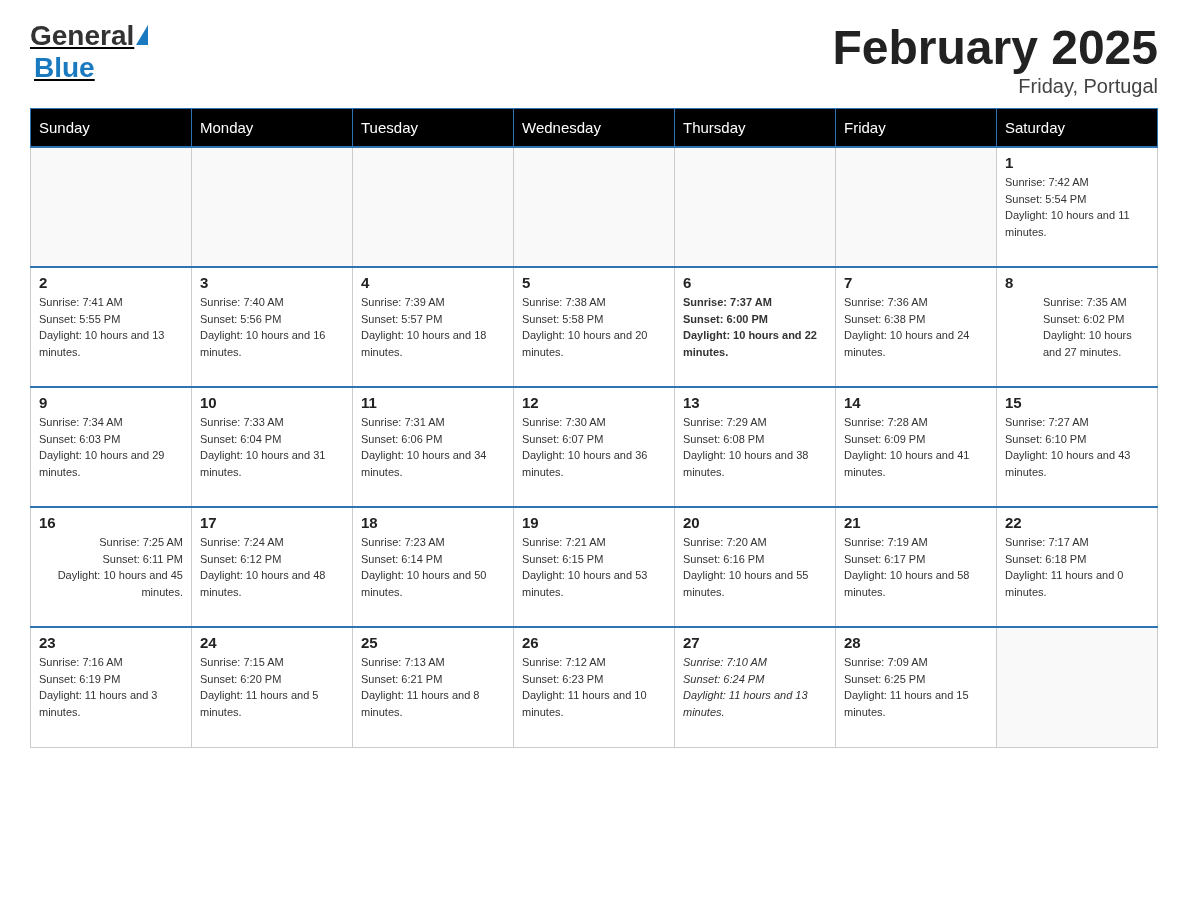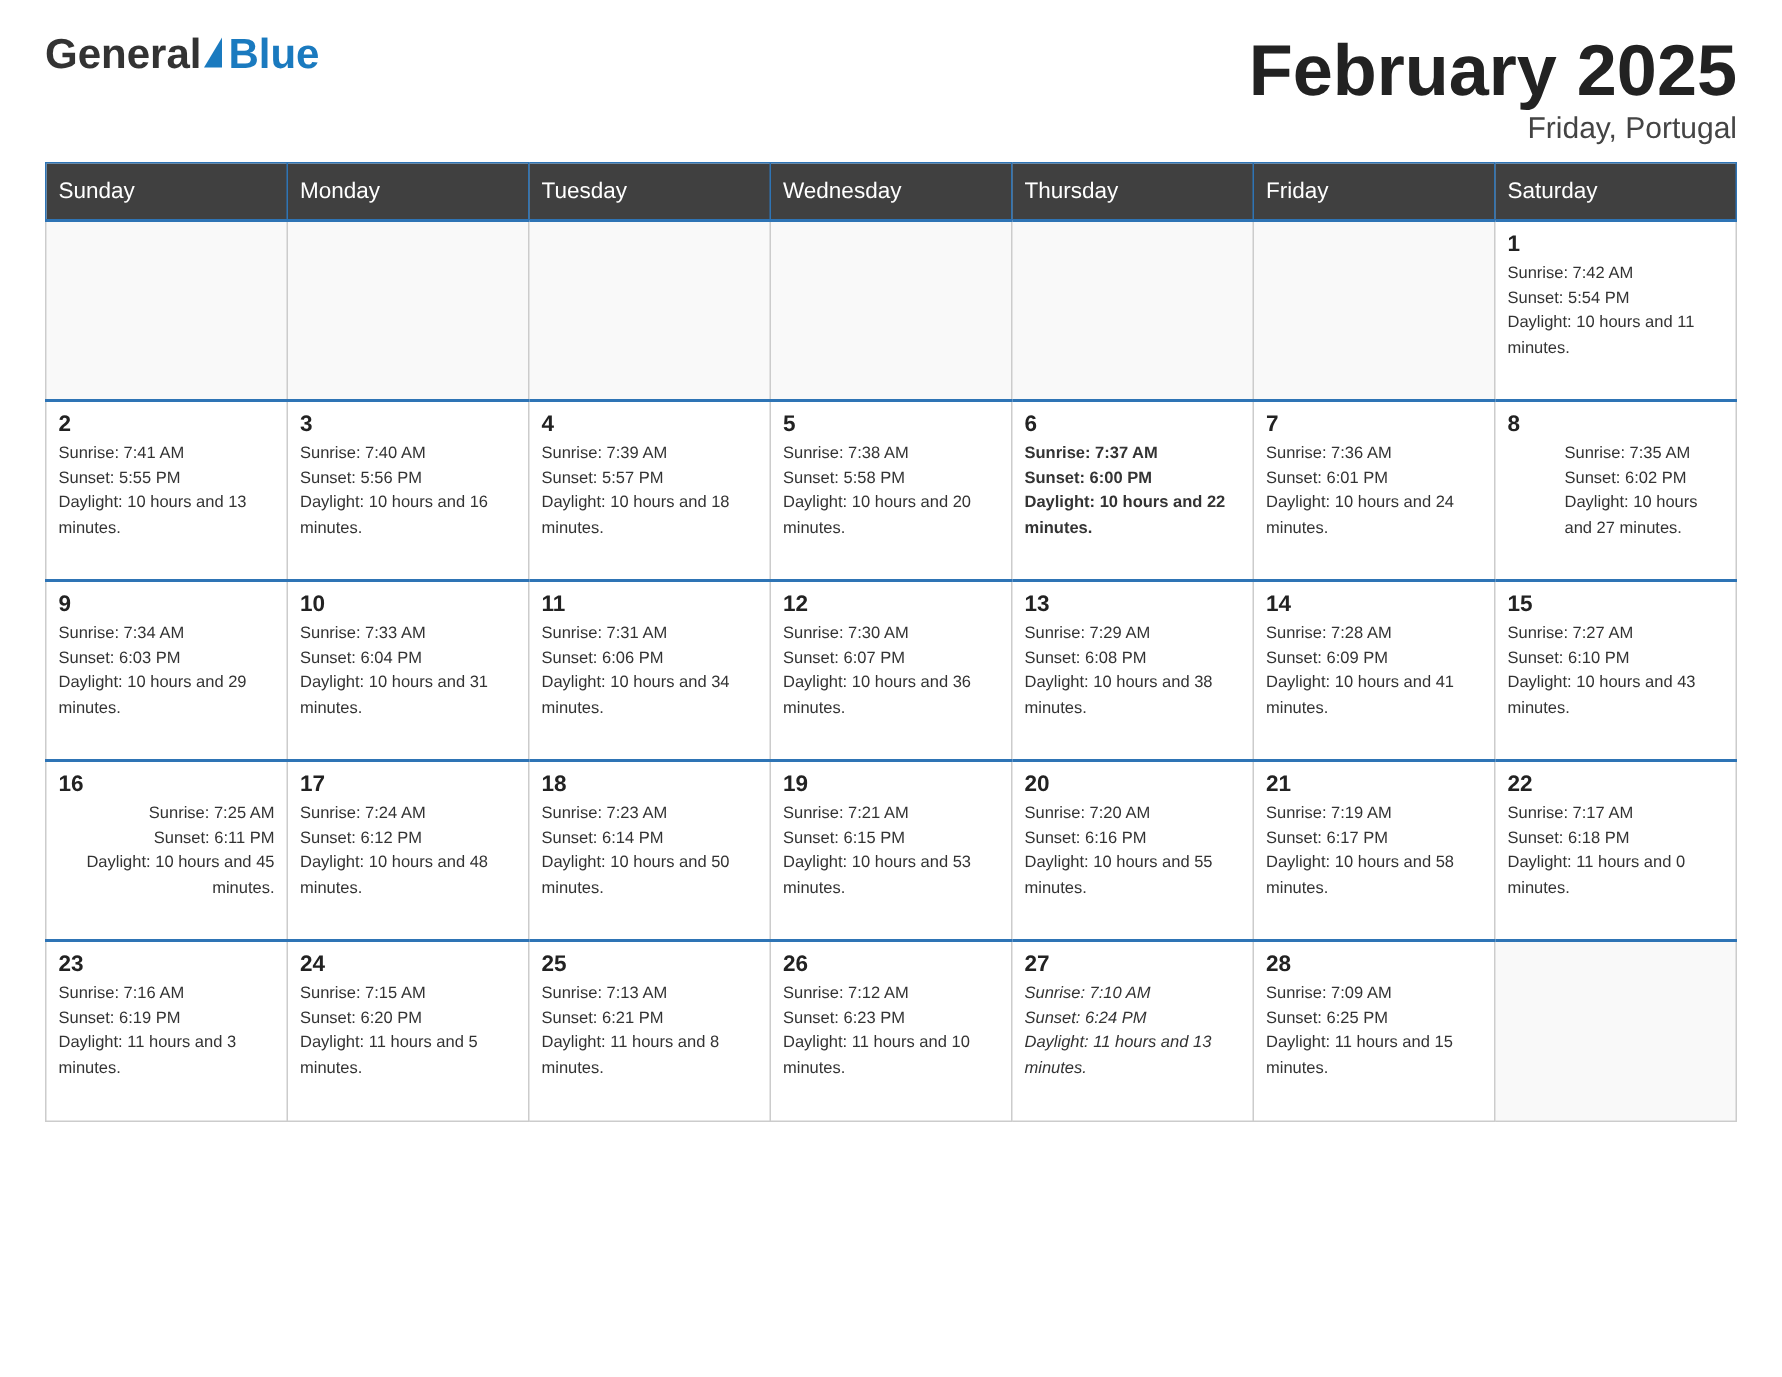--- a/index.html
+++ b/index.html
@@ -46,21 +46,21 @@
     .subtitle {
       font-size: 20px;
       color: #444;
     }
     .calendar {
       width: 100%;
       border-collapse: collapse;
       margin-top: 10px;
     }
     .calendar thead tr th {
-      background-color: #404040;
+      background-color: #000000;
       color: #fff;
       padding: 10px 8px;
       text-align: left;
       font-size: 15px;
       font-weight: normal;
       border: 1px solid #2e74b5;
     }
     .calendar tbody tr td {
       vertical-align: top;
       padding: 6px 8px;
@@ -86,21 +86,23 @@
     .day-info {
       font-size: 11px;
       color: #333;
       line-height: 1.5;
     }
     .calendar tbody tr td {
       border-top: 2px solid #2e74b5;
     }
     .logo-wrap {
       display: flex;
+      flex-direction: column;
       align-items: flex-start;
+      text-decoration: underline;
     }
     .logo-line1 {
       display: flex;
       align-items: center;
     }
     .logo-line2 {
       display: flex;
       align-items: center;
       margin-left: 4px;
     }
@@ -178,21 +180,21 @@
         </td>
         <td>
           <div class="day-num">6</div>
           <div class="day-info" style="white-space: pre-line; font-weight: bold;">Sunrise: 7:37 AM
 Sunset: 6:00 PM
 Daylight: 10 hours and 22 minutes.</div>
         </td>
         <td>
           <div class="day-num">7</div>
           <div class="day-info" style="white-space: pre-line;">Sunrise: 7:36 AM
-Sunset: 6:01 PM
+Sunset: 6:38 PM
 Daylight: 10 hours and 24 minutes.</div>
         </td>
         <td>
           <div class="day-num">8</div>
           <div class="day-info" style="white-space: pre-line; margin-left: 38px;">Sunrise: 7:35 AM
 Sunset: 6:02 PM
 Daylight: 10 hours and 27 minutes.</div>
         </td>
       </tr>
       <tr>

